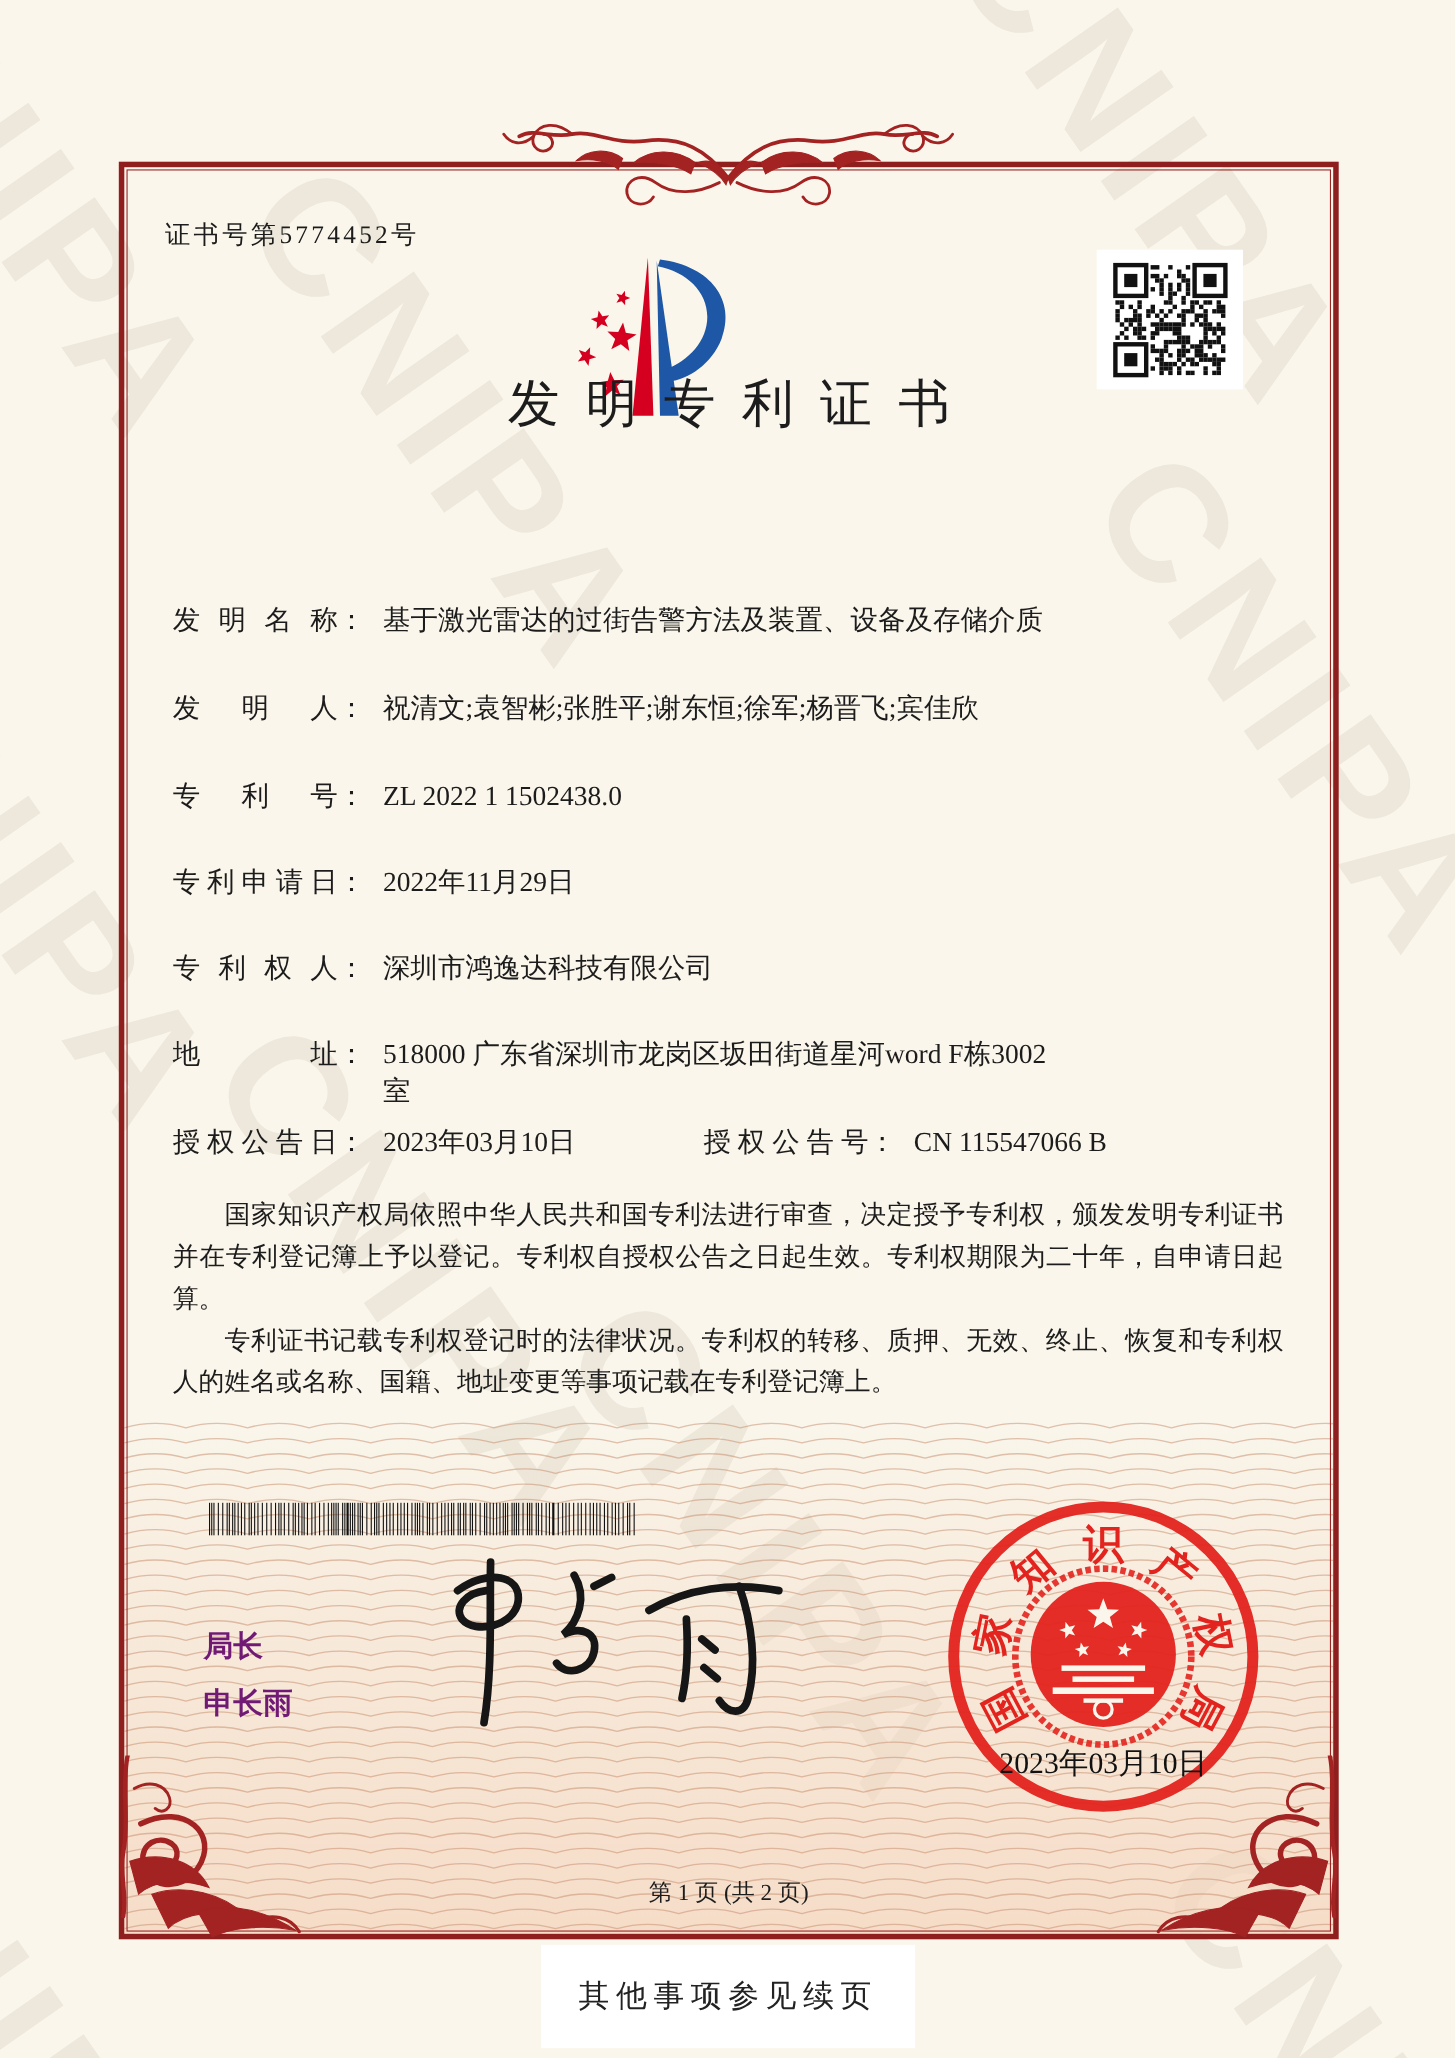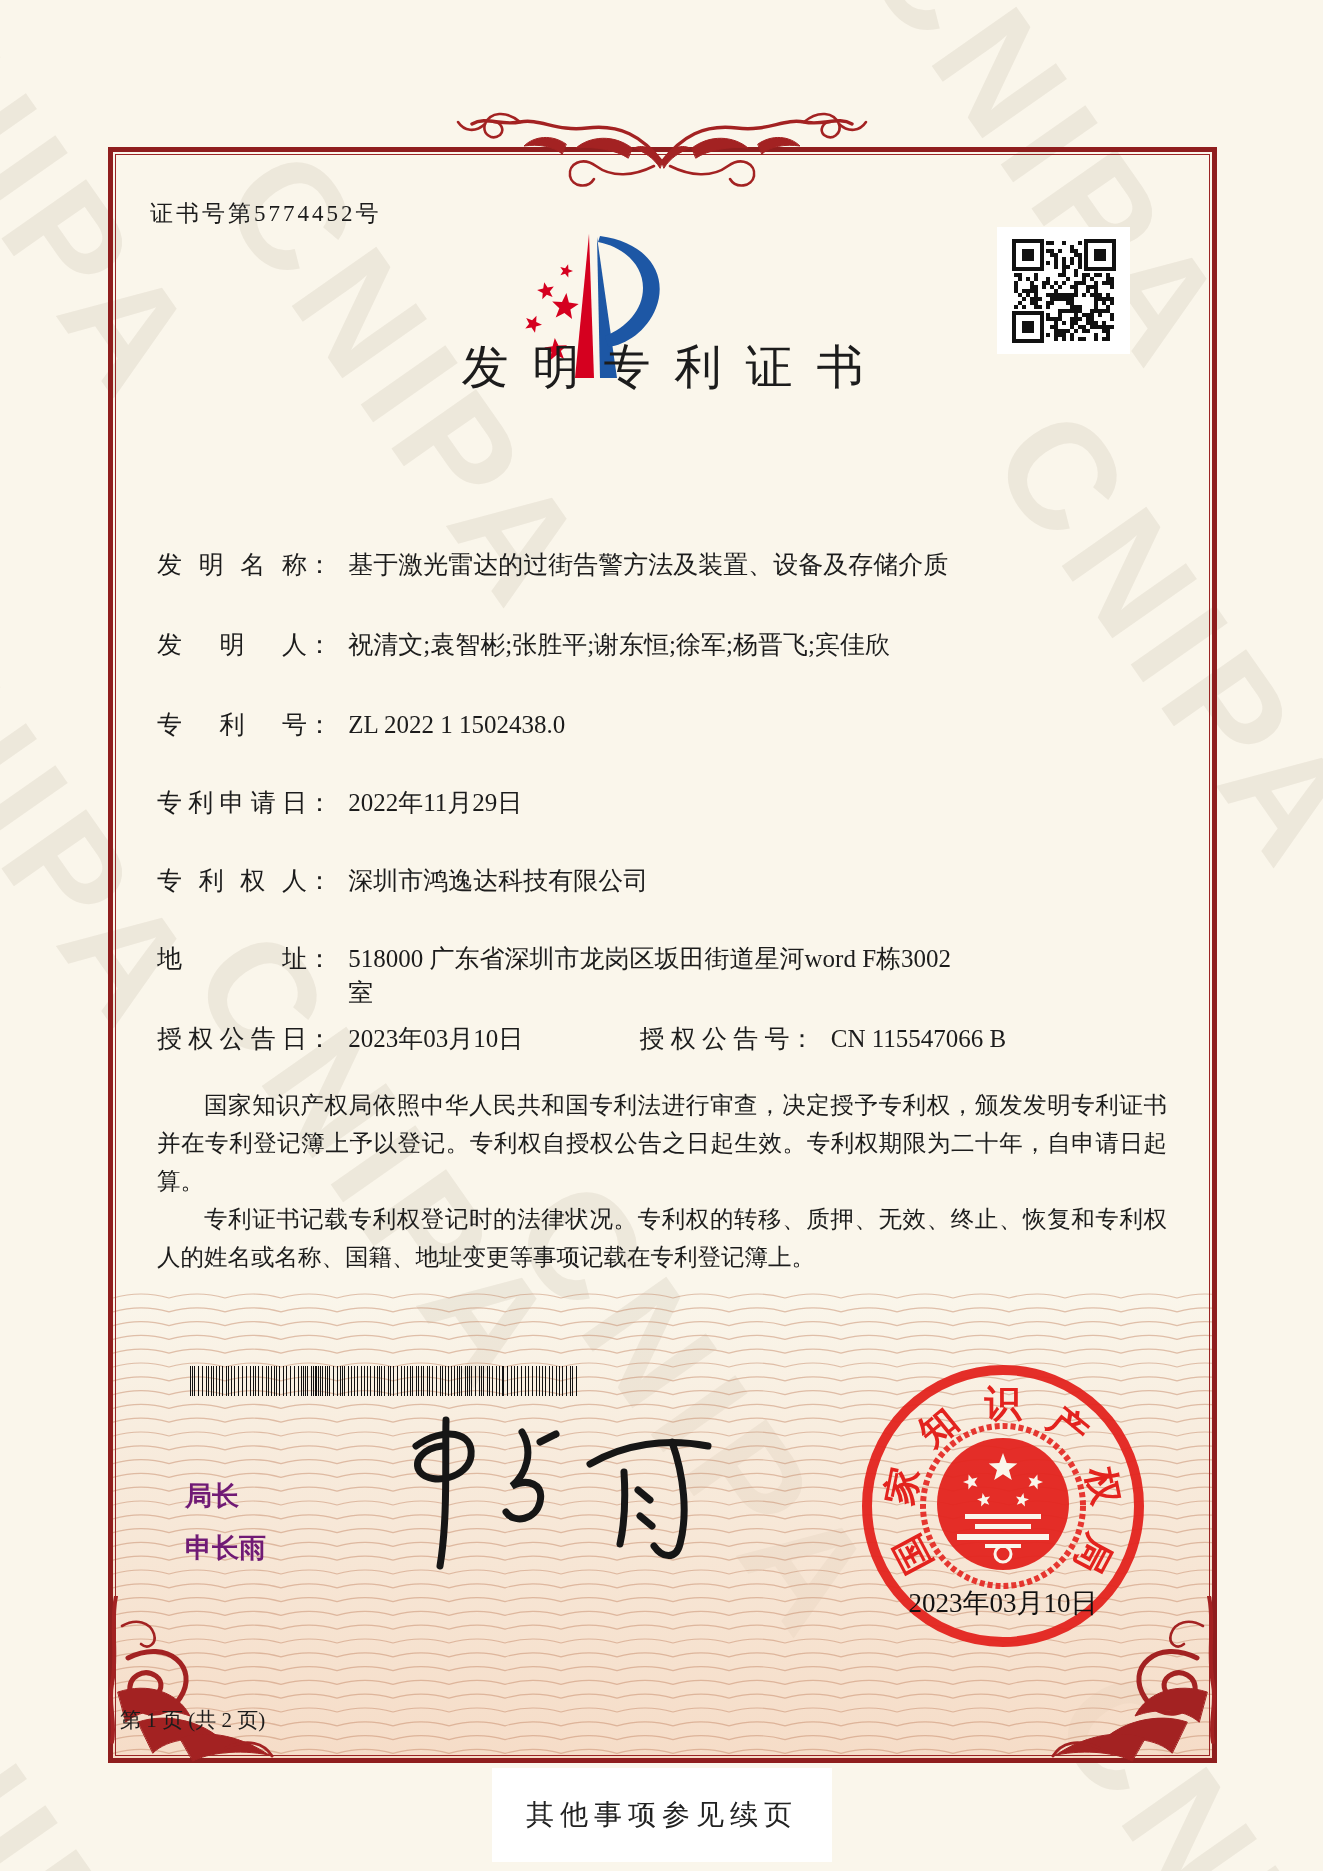--- a/index.html
+++ b/index.html
@@ -51,21 +51,21 @@
   .fvalue.addr{width:624px;}
   .grant2{margin-left:110px;}
   
   .paras{position:absolute;left:157px;top:1086px;width:1010px;z-index:10;
     font-size:23.5px;line-height:38px;text-align:justify;}
   .paras p{margin:0;text-indent:2em;}
   
   .signer{position:absolute;left:185px;z-index:10;font-family:"Liberation Sans",sans-serif;
     font-weight:bold;font-size:27px;color:#701a75;}
   
-  .pageinfo{position:absolute;left:108px;top:1706px;width:1109px;text-align:left;z-index:10;font-size:21px;margin-left:12px;}
+  .pageinfo{position:absolute;left:108px;top:1706px;width:1109px;text-align:center;z-index:10;font-size:21px;}
   .notebox{
     position:absolute;left:662px;top:1768px;transform:translateX(-50%);z-index:10;
     background:#ffffff;padding:28px 34px;font-size:28px;letter-spacing:6px;color:#222;
   }
   svg text{font-family:"Liberation Serif",serif;}
 </style>
 </head>
 <body>
 
 <div class="wm" style="left:-60px;top:-90px;">CNIPA</div>

